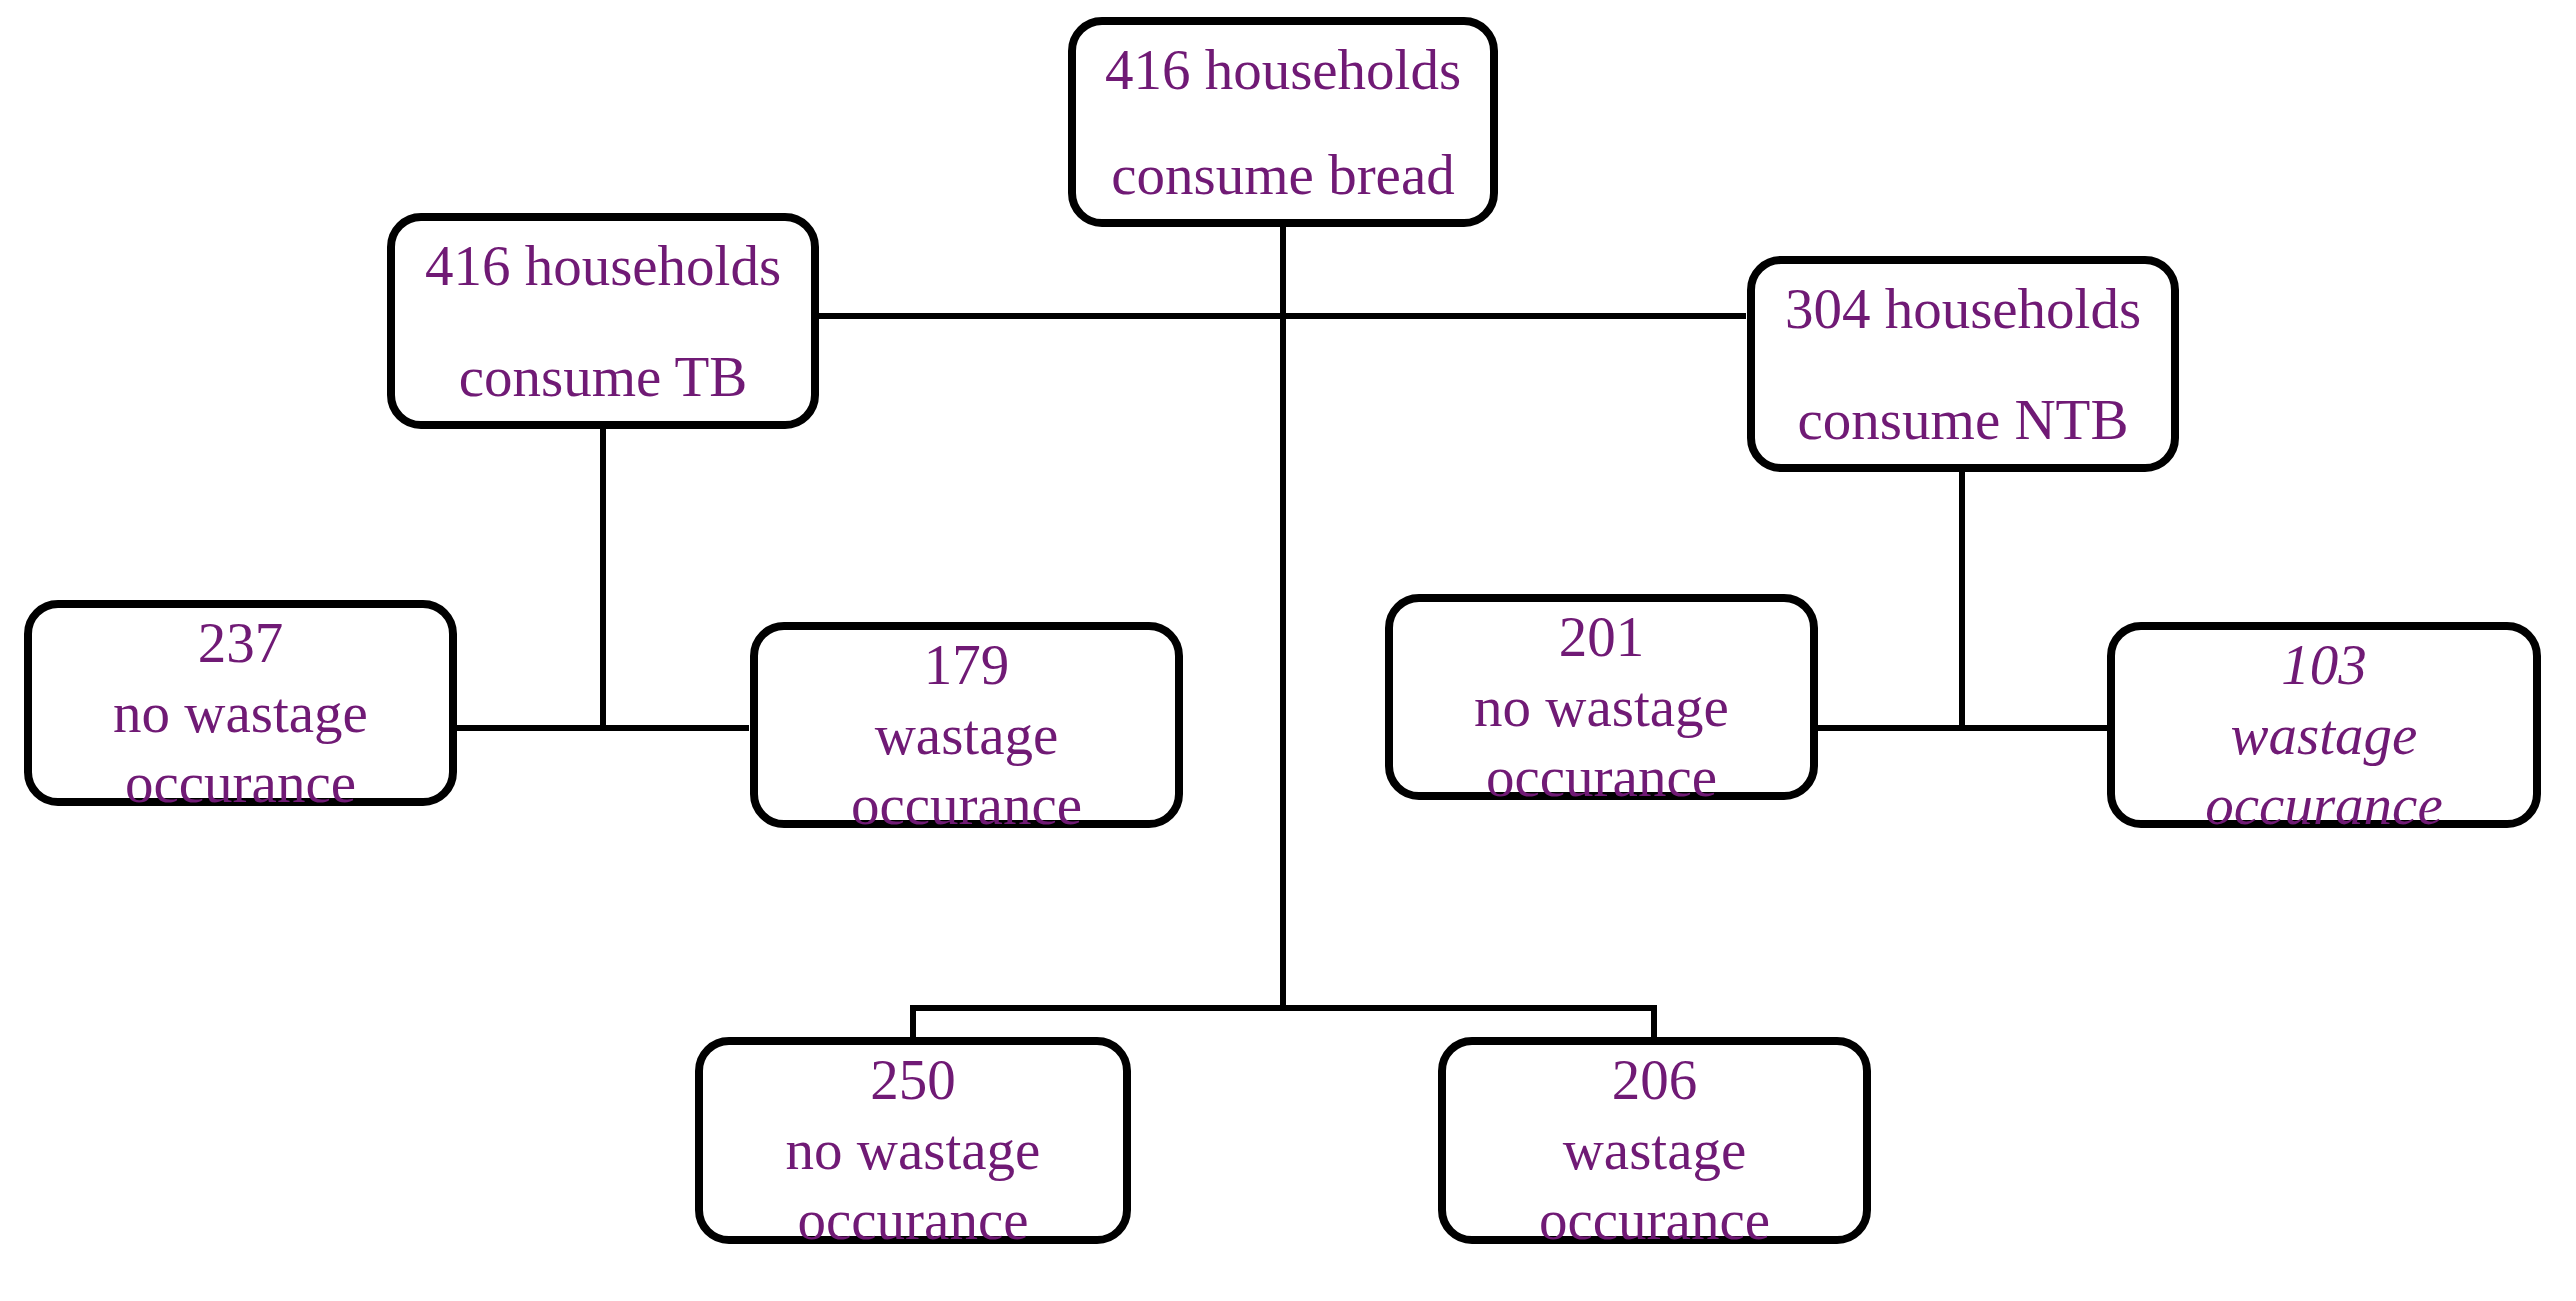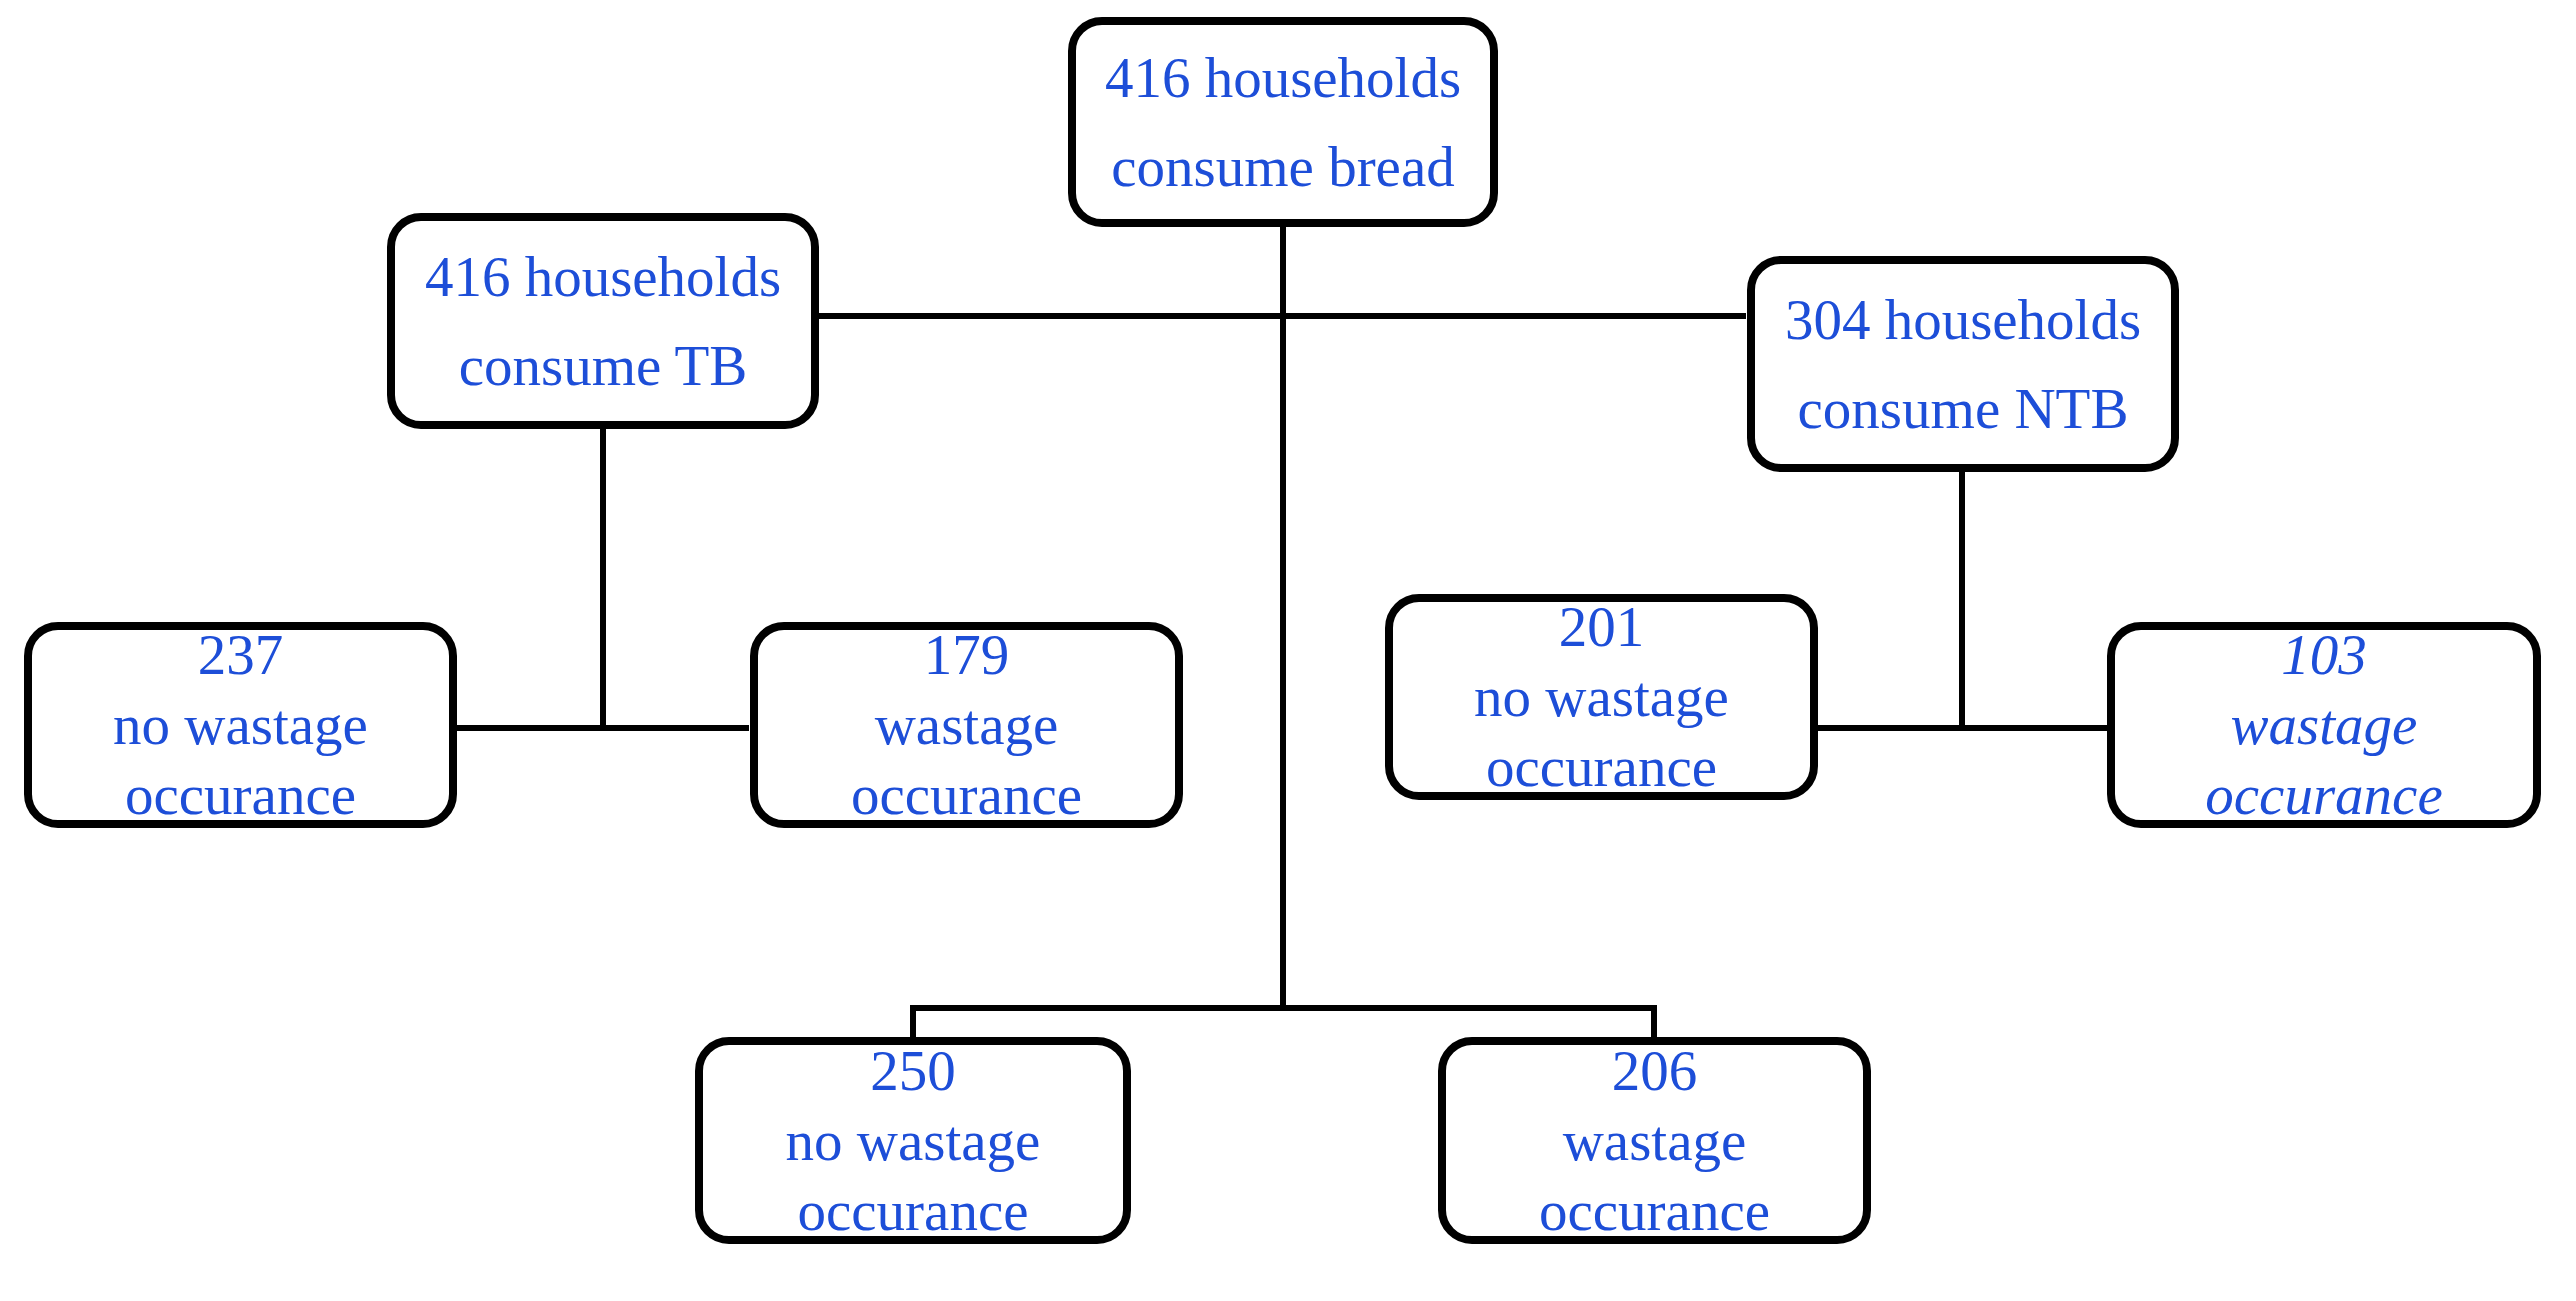--- a/index.html
+++ b/index.html
@@ -16,40 +16,40 @@
   }
   .node {
     position: absolute;
     box-sizing: border-box;
     background: #ffffff;
     border: 8.3px solid #000000;
     border-radius: 34px;
     display: flex;
     flex-direction: column;
     align-items: center;
-    justify-content: center;
+    justify-content: space-between;
     text-align: center;
     font-family: "Liberation Serif", "DejaVu Serif", serif;
     font-size: 57px;
-    color: #1d4ed8;
+    color: #701a75;
     white-space: nowrap;
   }
   .node .ln { display: block; line-height: 70px; }
   .node.two .ln { line-height: 89px; }
 
   .edge {
     position: absolute;
     background: #000000;
   }
 
   
   #box-bread    { left: 1068px; top: 16.6px;   width: 430px; height: 210px; }
   #box-tb       { left: 387px;  top: 213px;  width: 432px; height: 216px; }
   #box-ntb      { left: 1747px; top: 213px;  width: 432px; height: 216px; margin-top: 43px; }
-  #box-tb-no    { left: 24px;   top: 622px; width: 433px; height: 206px; }
+  #box-tb-no    { left: 24px;   top: 600px; width: 433px; height: 206px; }
   #box-tb-w     { left: 750px; top: 622px; width: 433px; height: 206px; }
   #box-ntb-no   { left: 1385px; top: 594px; width: 433px; height: 206px; }
   #box-ntb-w    { left: 2107px; top: 622px; width: 434px; height: 206px; font-style: italic; }
   #box-bread-no { left: 695px; top: 1037px; width: 436px; height: 207px; }
   #box-bread-w  { left: 1438px; top: 1037px; width: 433px; height: 207px; }
 
   
   #edge-center-vertical    { left: 1280px; top: 227px;  width: 6px;   height: 784px; }
   #edge-tb-ntb-horizontal  { left: 818px; top: 313px;  width: 928px; height: 6px; }
   #edge-tb-vertical        { left: 600px; top: 429px;  width: 6px;   height: 302px; }

